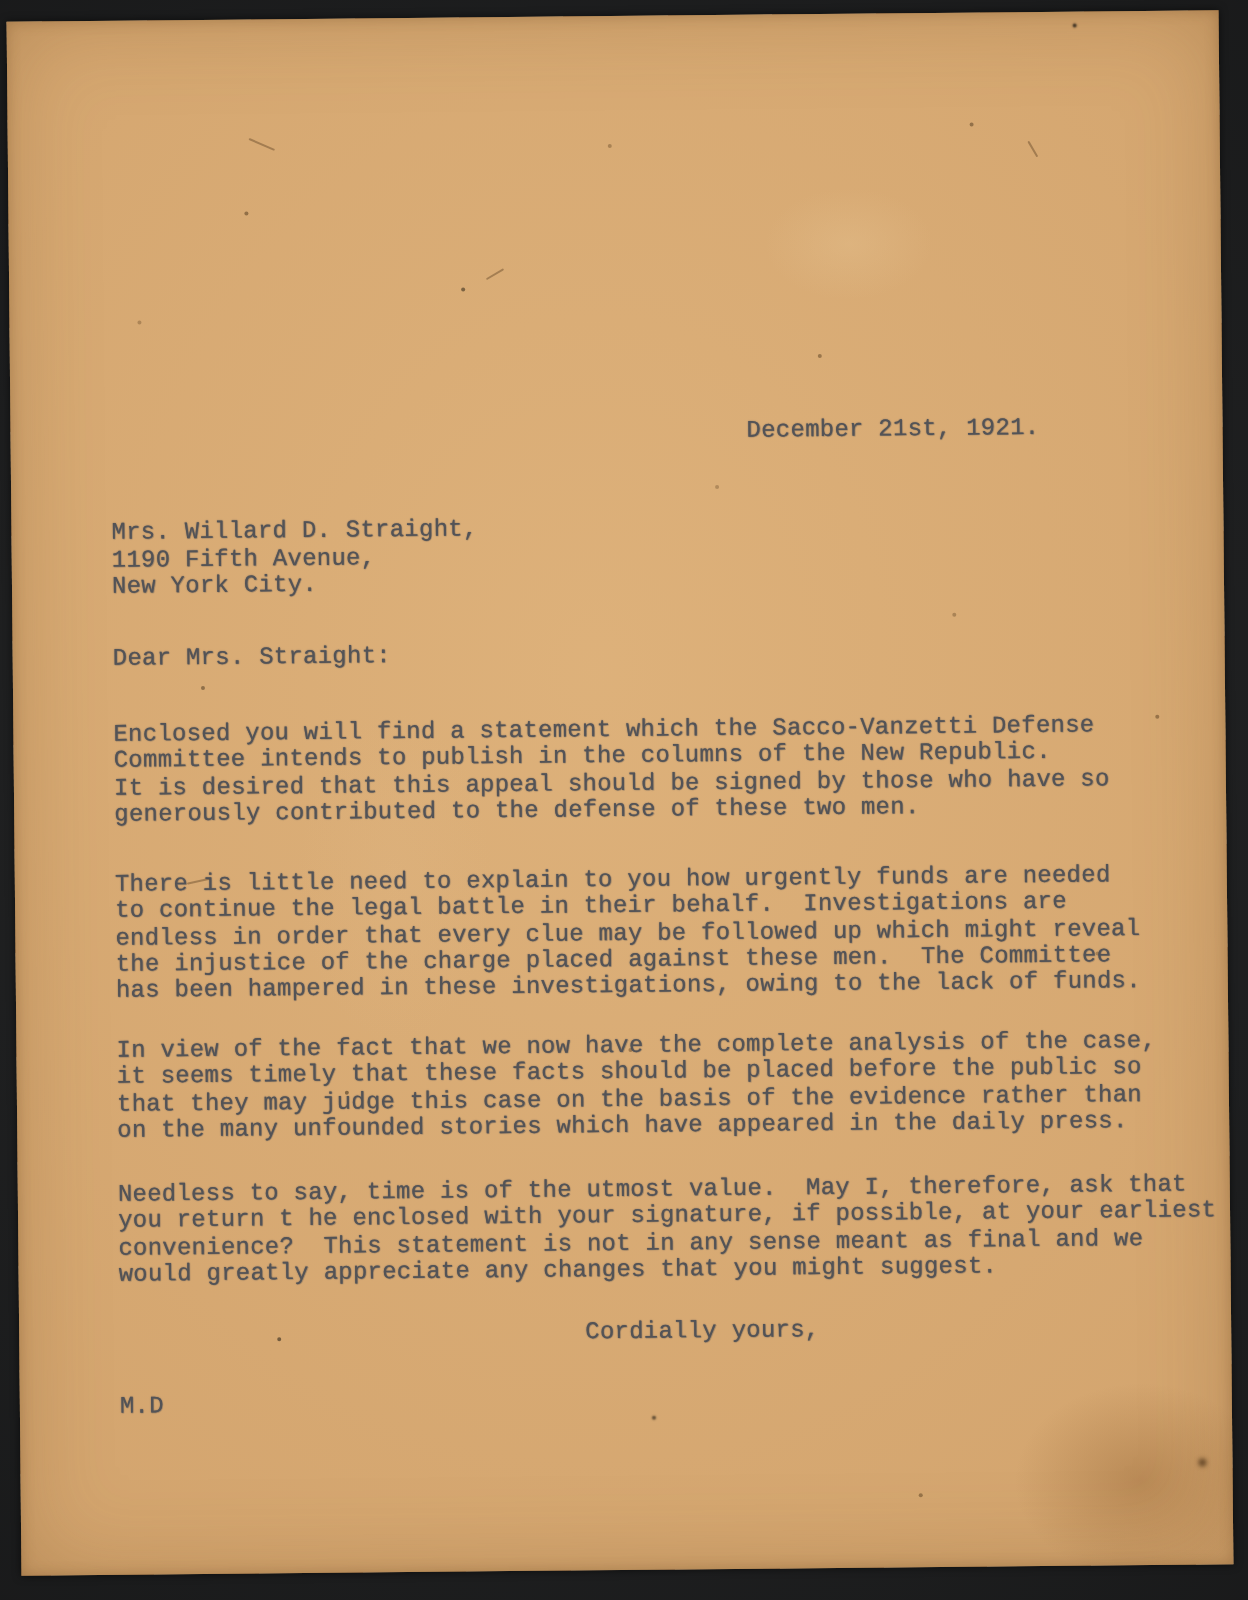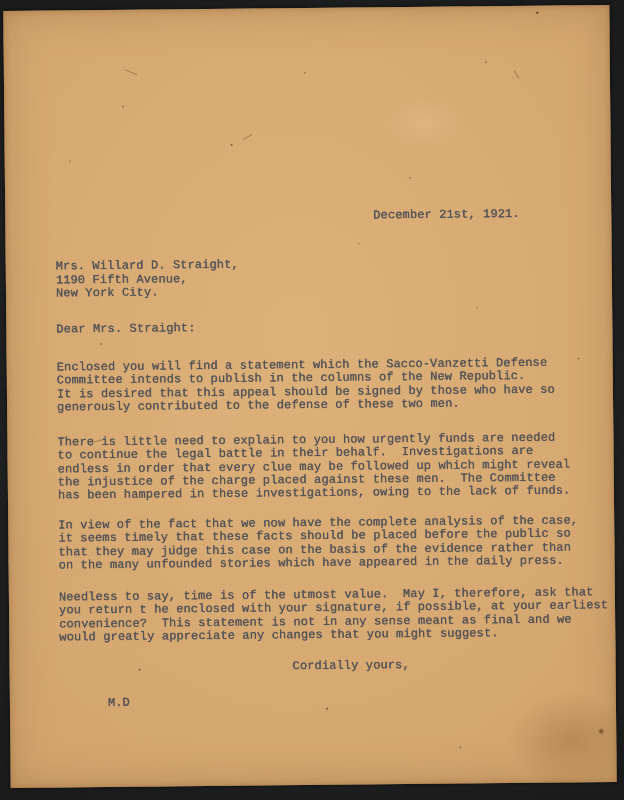--- a/index.html
+++ b/index.html
@@ -44,21 +44,21 @@
     opacity:.94;
   }
   .date-line{left:368px;top:202px;}
   .recipient{left:50px;top:250px;line-height:13.6px;}
   .salutation{left:50px;top:313px;}
   .para-1{left:50px;top:351px;}
   .para-2{left:50px;top:426px;}
   .para-3{left:50px;top:509px;}
   .para-4{left:50px;top:581px;}
   .closing{left:283px;top:652px;}
-  .initials{left:50px;top:687px;margin-left:48px;}
+  .initials{left:50px;top:687px;}
   .specks{
     position:absolute;left:0;top:0;width:2px;height:2px;border-radius:50%;
     background:rgba(92,68,38,.0);
     box-shadow:
       118px 96px 0 0 rgba(90,64,34,.55),
       226px 135px 0 0 rgba(60,48,30,.6),
       404px 170px 0 0 rgba(90,64,34,.5),
       533px 6px 1px 0 rgba(30,26,20,.85),
       300px 64px 0 0 rgba(110,80,45,.45),
       481px 55px 0 0 rgba(80,58,32,.5),

